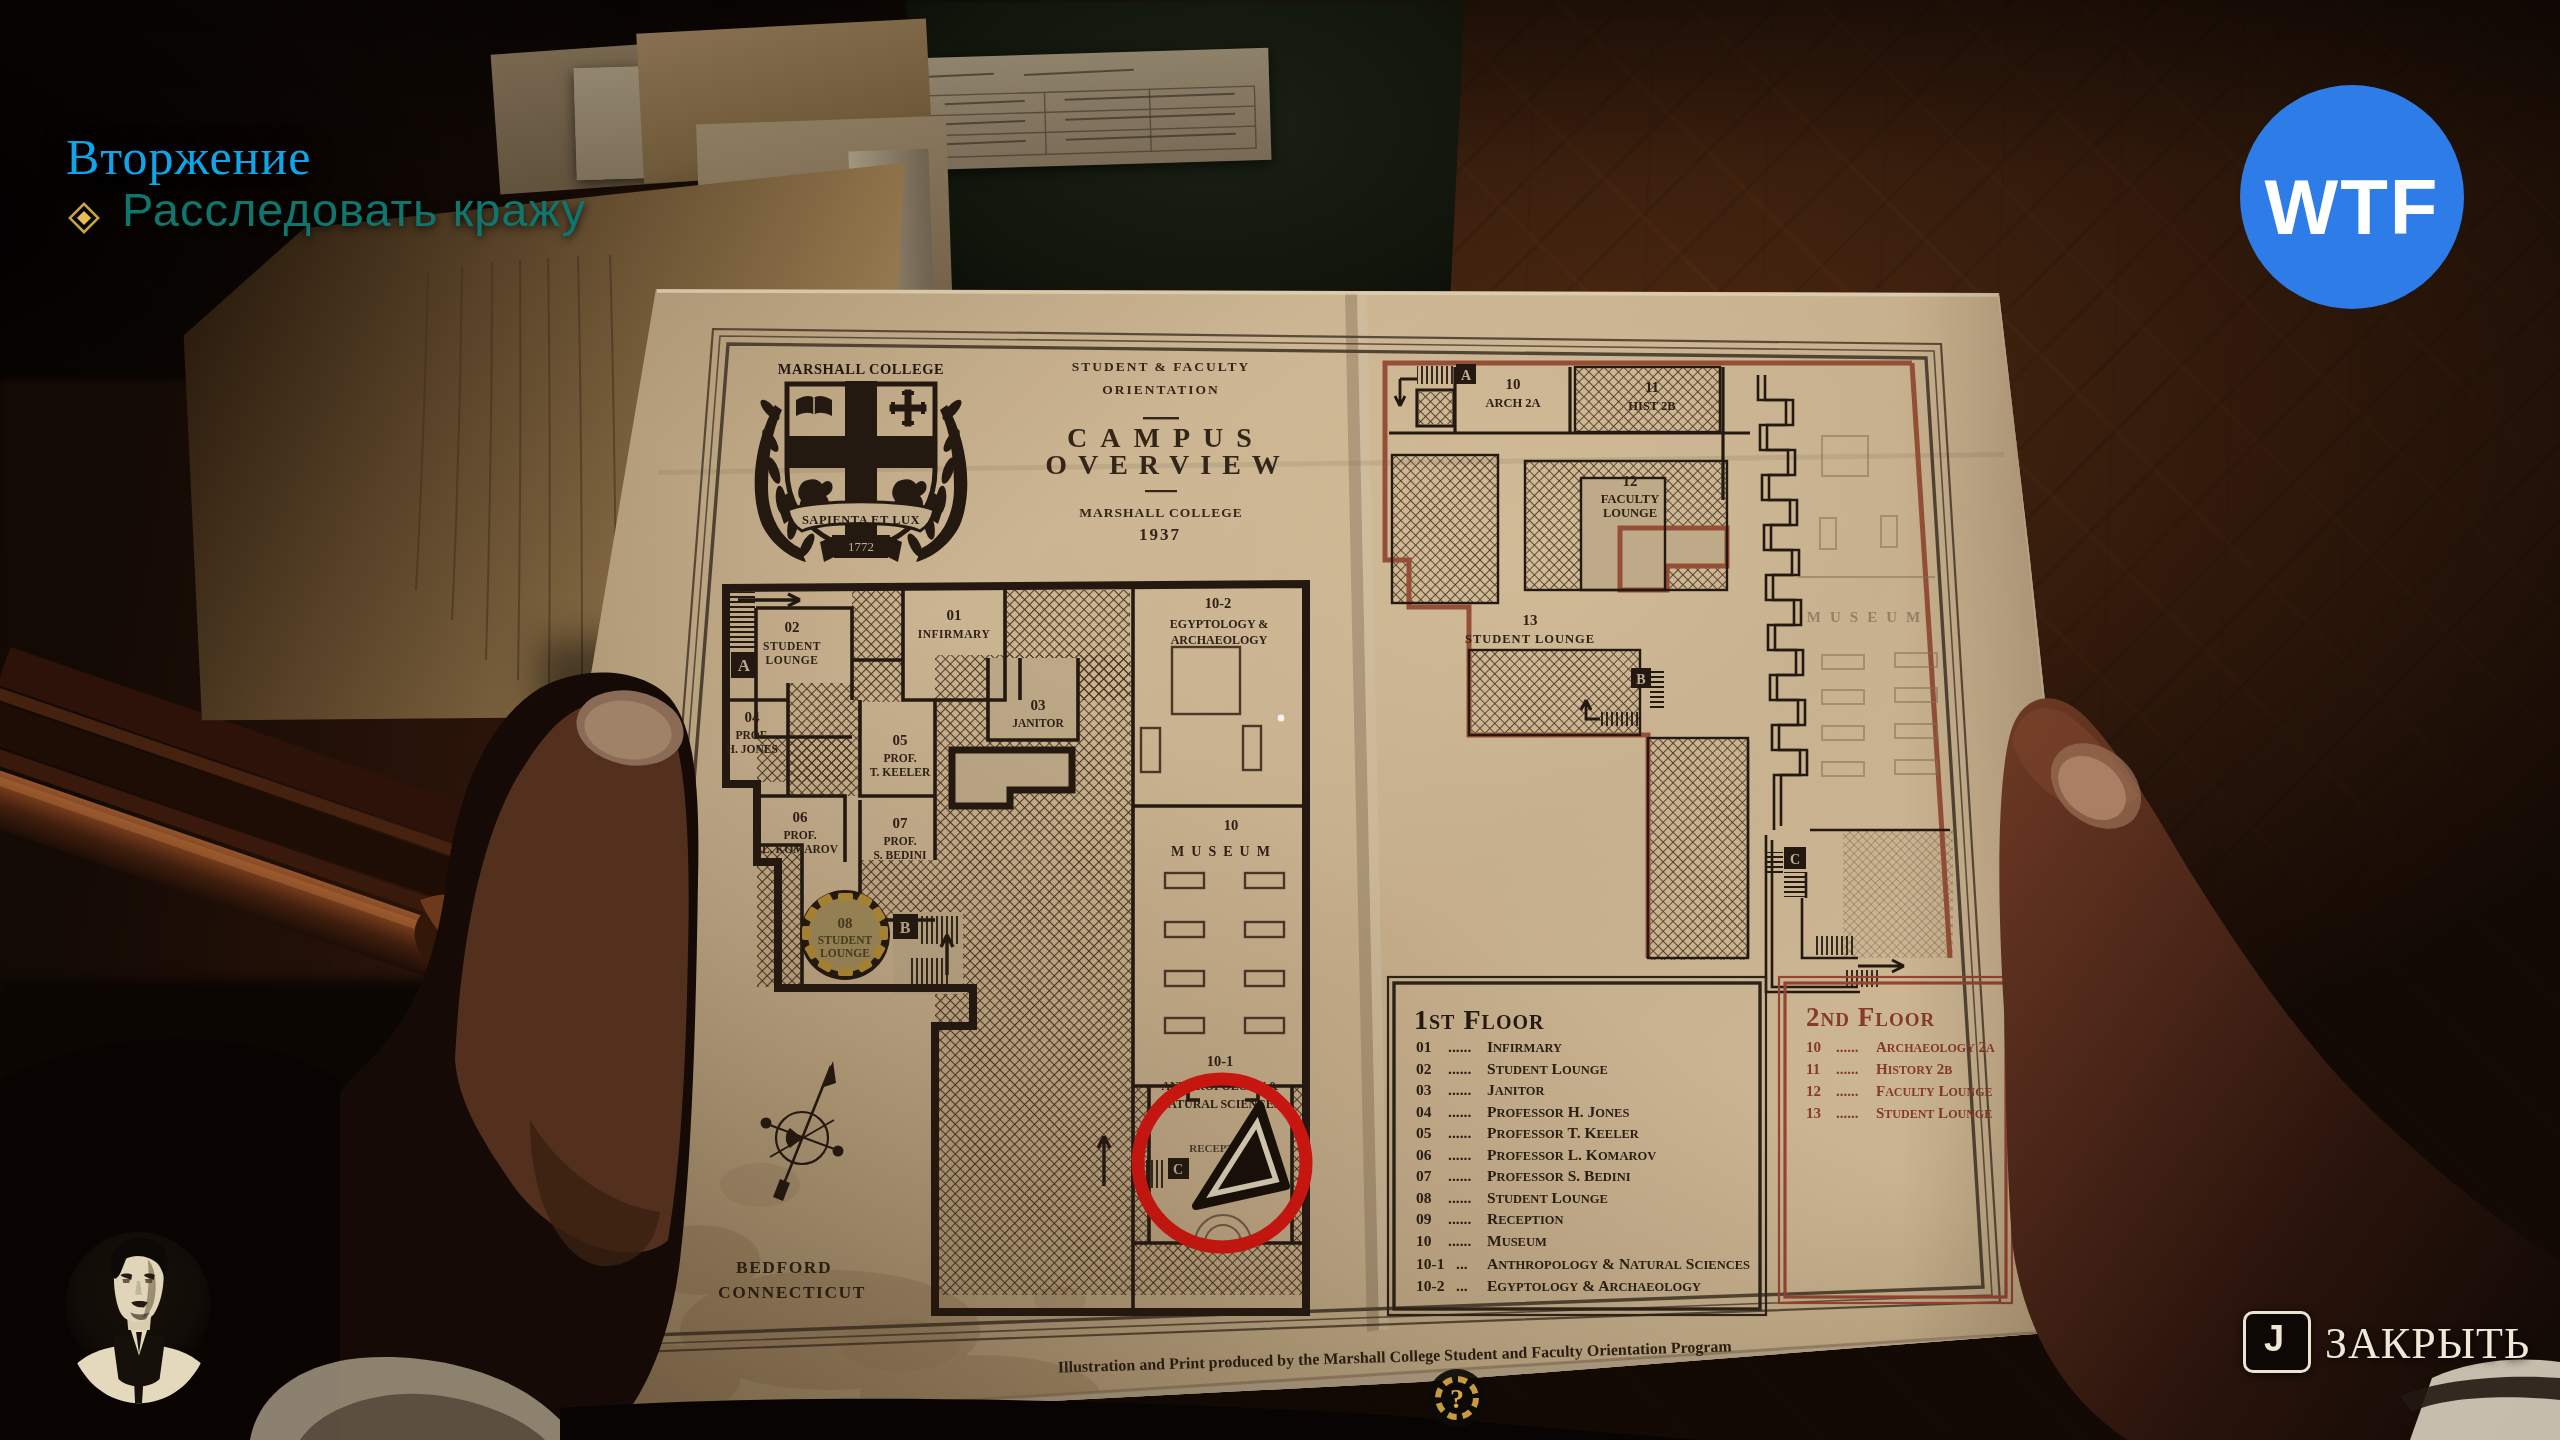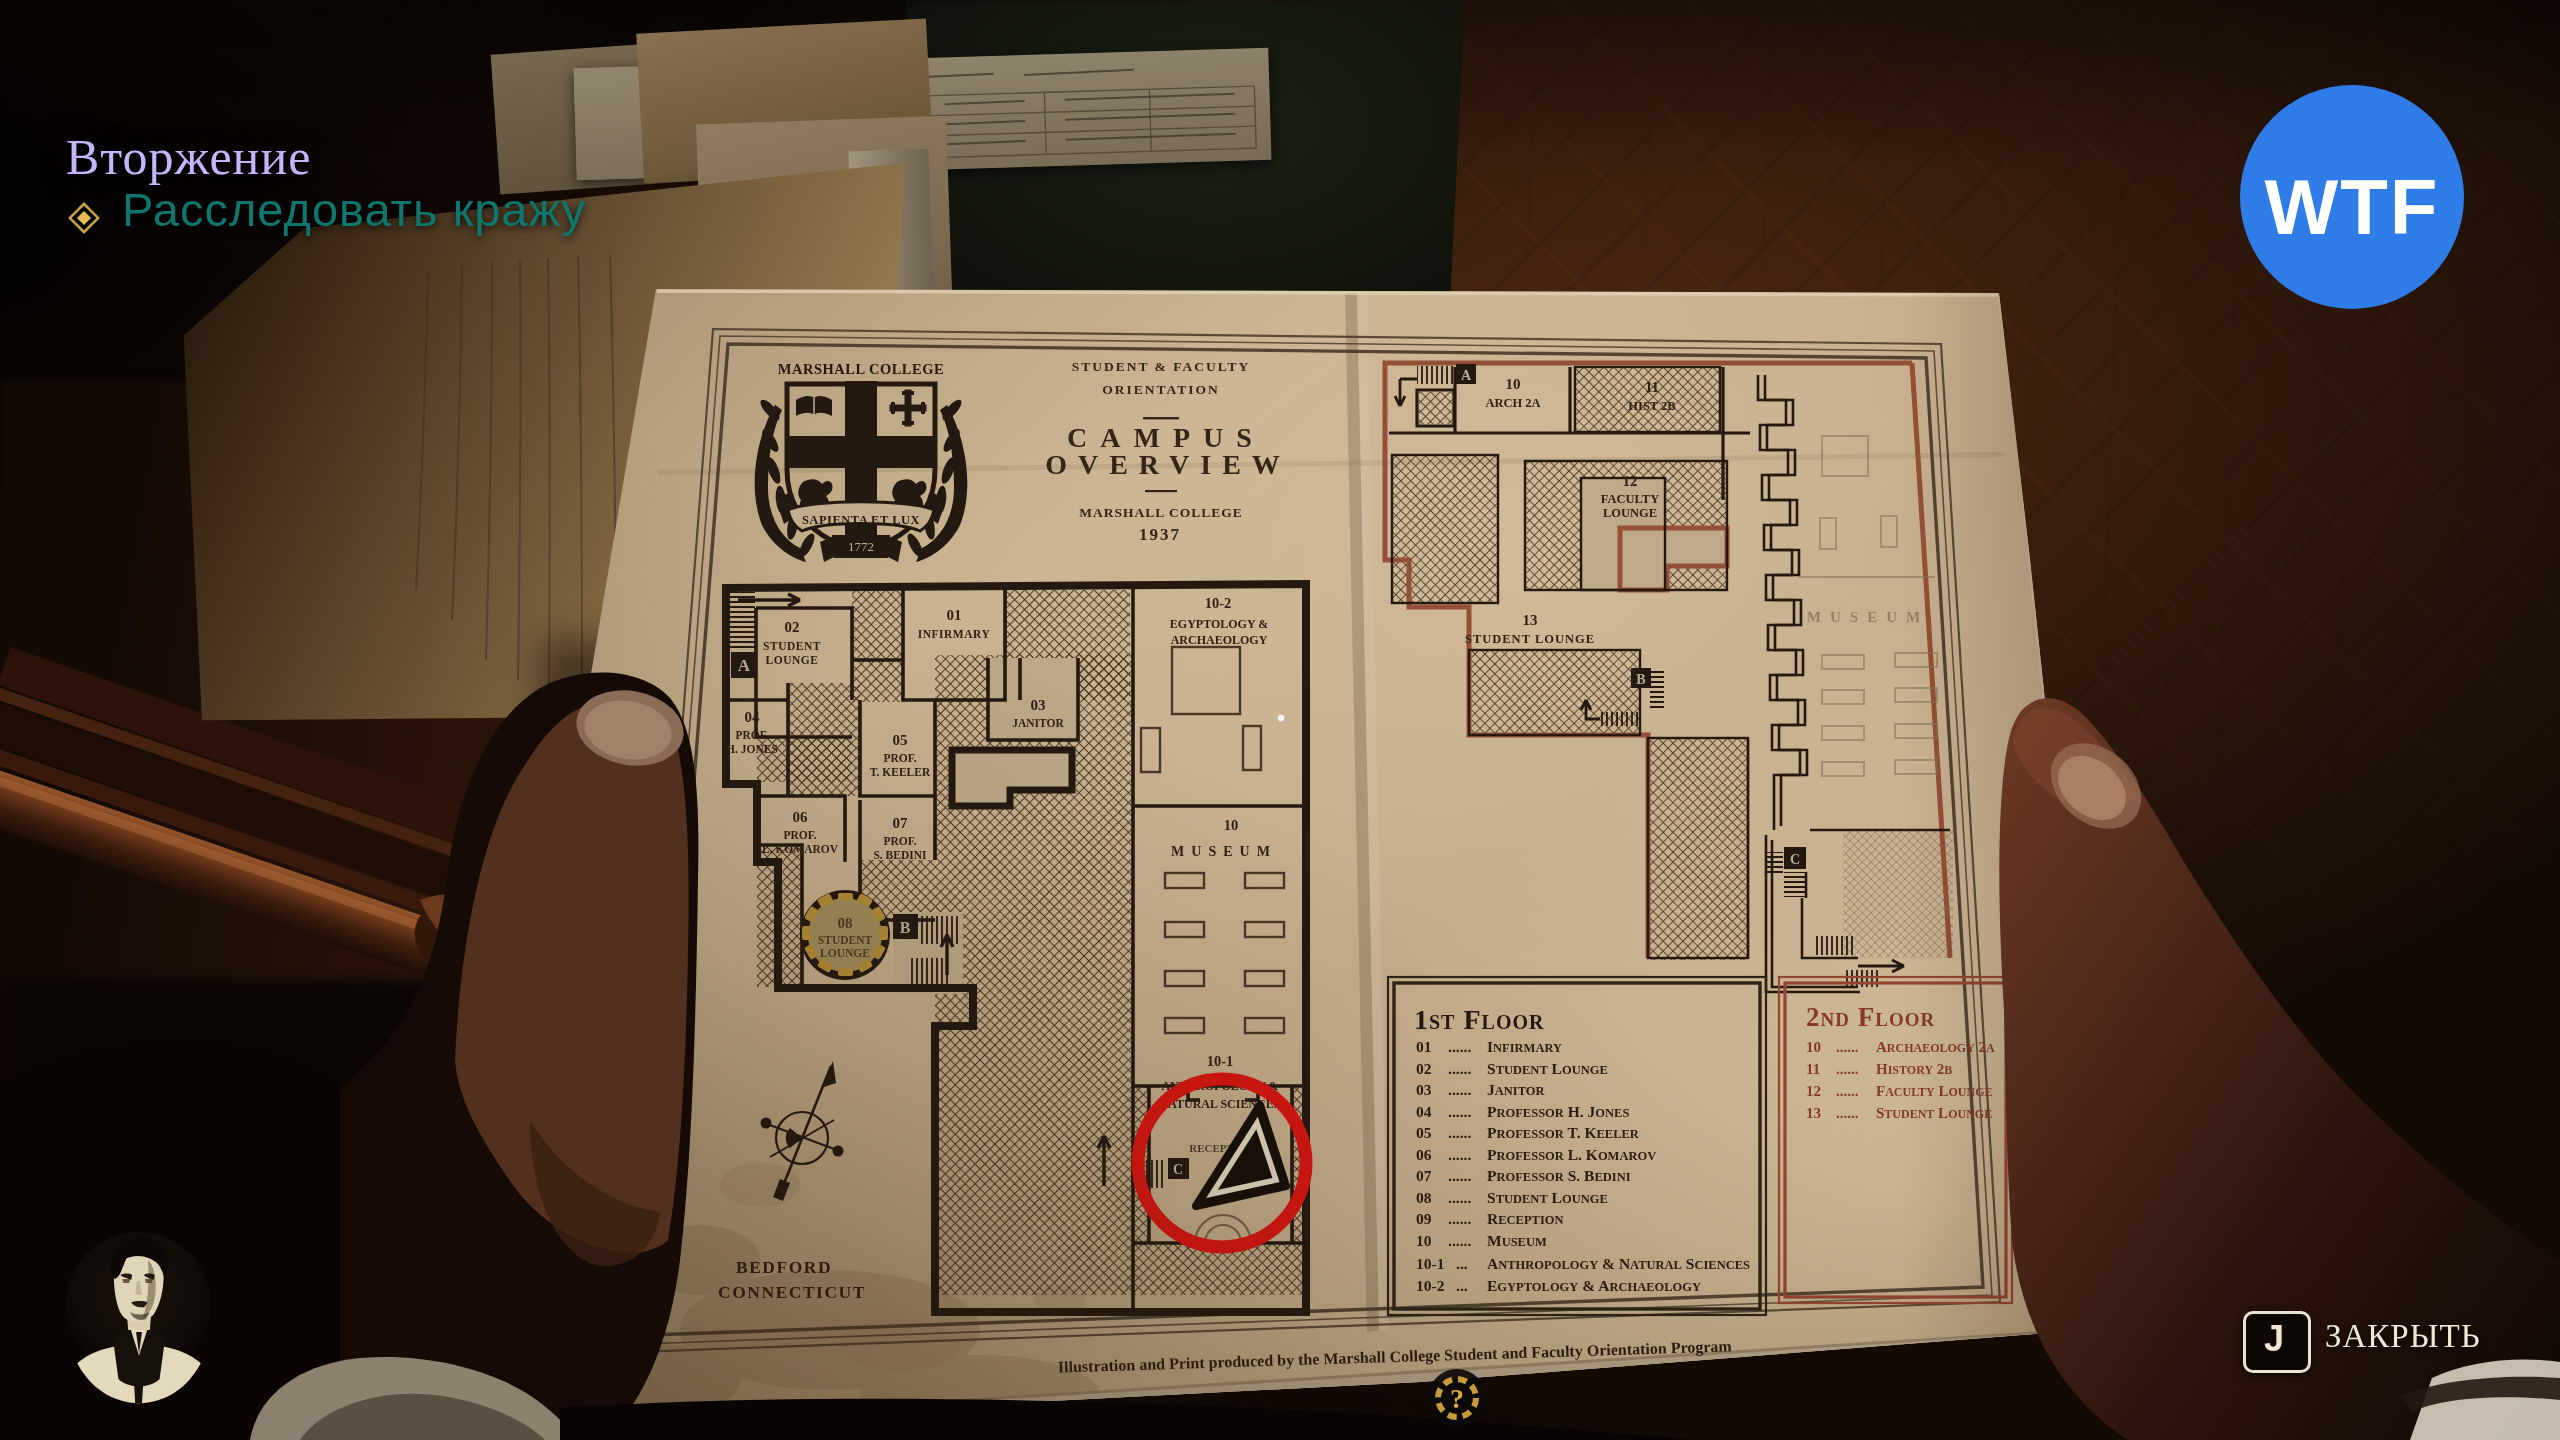--- a/index.html
+++ b/index.html
@@ -657,21 +657,21 @@
 <path d="M2012,740 C2020,706 2048,700 2072,718 C2096,736 2120,766 2138,796 C2120,812 2090,816 2066,804 C2040,790 2018,766 2012,740 Z" fill="#7c452b" opacity=".6"></path>
 <ellipse cx="2096" cy="786" rx="50" ry="37" transform="rotate(40 2096 786)" fill="#9a7156" opacity=".7"></ellipse>
 <ellipse cx="2092" cy="788" rx="38" ry="27" transform="rotate(40 2092 788)" fill="#b68a6c" opacity=".75"></ellipse>
 
 <path d="M2432,1378 C2470,1360 2520,1356 2560,1362 L2560,1440 L2410,1440 Z" fill="#d9d0bf" opacity=".9"></path>
 <path d="M2400,1396 C2440,1380 2500,1374 2560,1378 L2560,1400 C2500,1394 2440,1398 2412,1412 Z" fill="#241812" opacity=".9"></path>
 
 <path d="M560,1408 C800,1392 1100,1398 1400,1416 L1700,1440 L560,1440 Z" fill="#070403"></path>
 </svg>
 
-<div class="abs" style="left:66px;top:128px;color:#c4b5fd;font-family:'Liberation Serif',serif;font-size:50px;letter-spacing:1px;text-shadow:0 3px 10px rgba(0,0,0,.95),0 0 26px rgba(0,0,0,.6);">Вторжение</div>
+<div class="abs" style="left:66px;top:128px;color:#0ea5e9;font-family:'Liberation Serif',serif;font-size:50px;letter-spacing:1px;text-shadow:0 3px 10px rgba(0,0,0,.95),0 0 26px rgba(0,0,0,.6);">Вторжение</div>
 
 <div class="abs" style="left:62px;top:196px;width:44px;height:44px;">
   <svg width="44" height="44" viewBox="0 0 44 44">
     <rect x="12" y="12" width="20" height="20" transform="rotate(45 22 22)" fill="none" stroke="#c9a345" stroke-width="2.5"></rect>
     <rect x="17" y="17" width="10" height="10" transform="rotate(45 22 22)" fill="#e7bc55"></rect>
   </svg>
 </div>
 <div class="abs" style="left:122px;top:182px;color:#0f766e;font-family:'Liberation Sans',sans-serif;font-size:47px;letter-spacing:1px;text-shadow:0 2px 8px rgba(0,0,0,.9);">Расследовать кражу</div>
 
 <div class="abs" style="left:2240px;top:85px;width:224px;height:224px;border-radius:50%;background:#2e7ce8;"></div>
@@ -709,21 +709,21 @@
   <path d="M85,50 L93,50 L92,54 L86,54 Z" fill="#4a3c28" opacity=".8"></path>
 
   <path d="M77,52 L80,52 L82,66 L75,66 Z" fill="#b5a888" opacity=".7"></path>
   <path d="M71,74 C76,72 83,72 88,74 L84,79 C78,79 74,78 71,74 Z" fill="#241a10"></path>
   <path d="M70,84 C76,87 84,87 90,84 L86,91 C79,93 73,91 70,84 Z" fill="#241a10" opacity=".6"></path>
 </svg>
 </div>
 
 <div class="abs" style="left:2243px;top:1311px;width:62px;height:56px;border:3px solid #ece3d0;border-radius:10px;background:rgba(8,6,4,.82);box-shadow:0 2px 10px rgba(0,0,0,.7);"></div>
 <div class="abs" style="left:2243px;top:1311px;width:62px;height:56px;text-align:center;line-height:56px;color:#efe7d4;font-family:'Liberation Sans',sans-serif;font-size:36px;font-weight:bold;">J</div>
-<div class="abs" style="left:2325px;top:1318px;color:#efe8d6;font-family:'Liberation Serif',serif;font-size:33px;letter-spacing:1px;text-shadow:0 2px 8px rgba(0,0,0,.9);">ЗАКРЫТЬ</div>
+<div class="abs" style="left:2325px;top:1318px;color:#efe8d6;font-family:'Liberation Serif',serif;font-size:44px;letter-spacing:1px;text-shadow:0 2px 8px rgba(0,0,0,.9);">ЗАКРЫТЬ</div>
 
 <div class="abs" style="left:1427px;top:1368px;width:60px;height:60px;">
 <svg width="60" height="60" viewBox="0 0 60 60">
   <circle cx="30" cy="30" r="29" fill="#0d0a06" opacity=".92"></circle>
   <circle cx="30" cy="30" r="19" fill="none" stroke="#c79b3d" stroke-width="6" stroke-dasharray="9 6"></circle>
   <text x="30" y="40" text-anchor="middle" font-family="Liberation Serif,serif" font-weight="bold" font-size="28" fill="#daa843">?</text>
 </svg>
 </div>
 
 </div>

